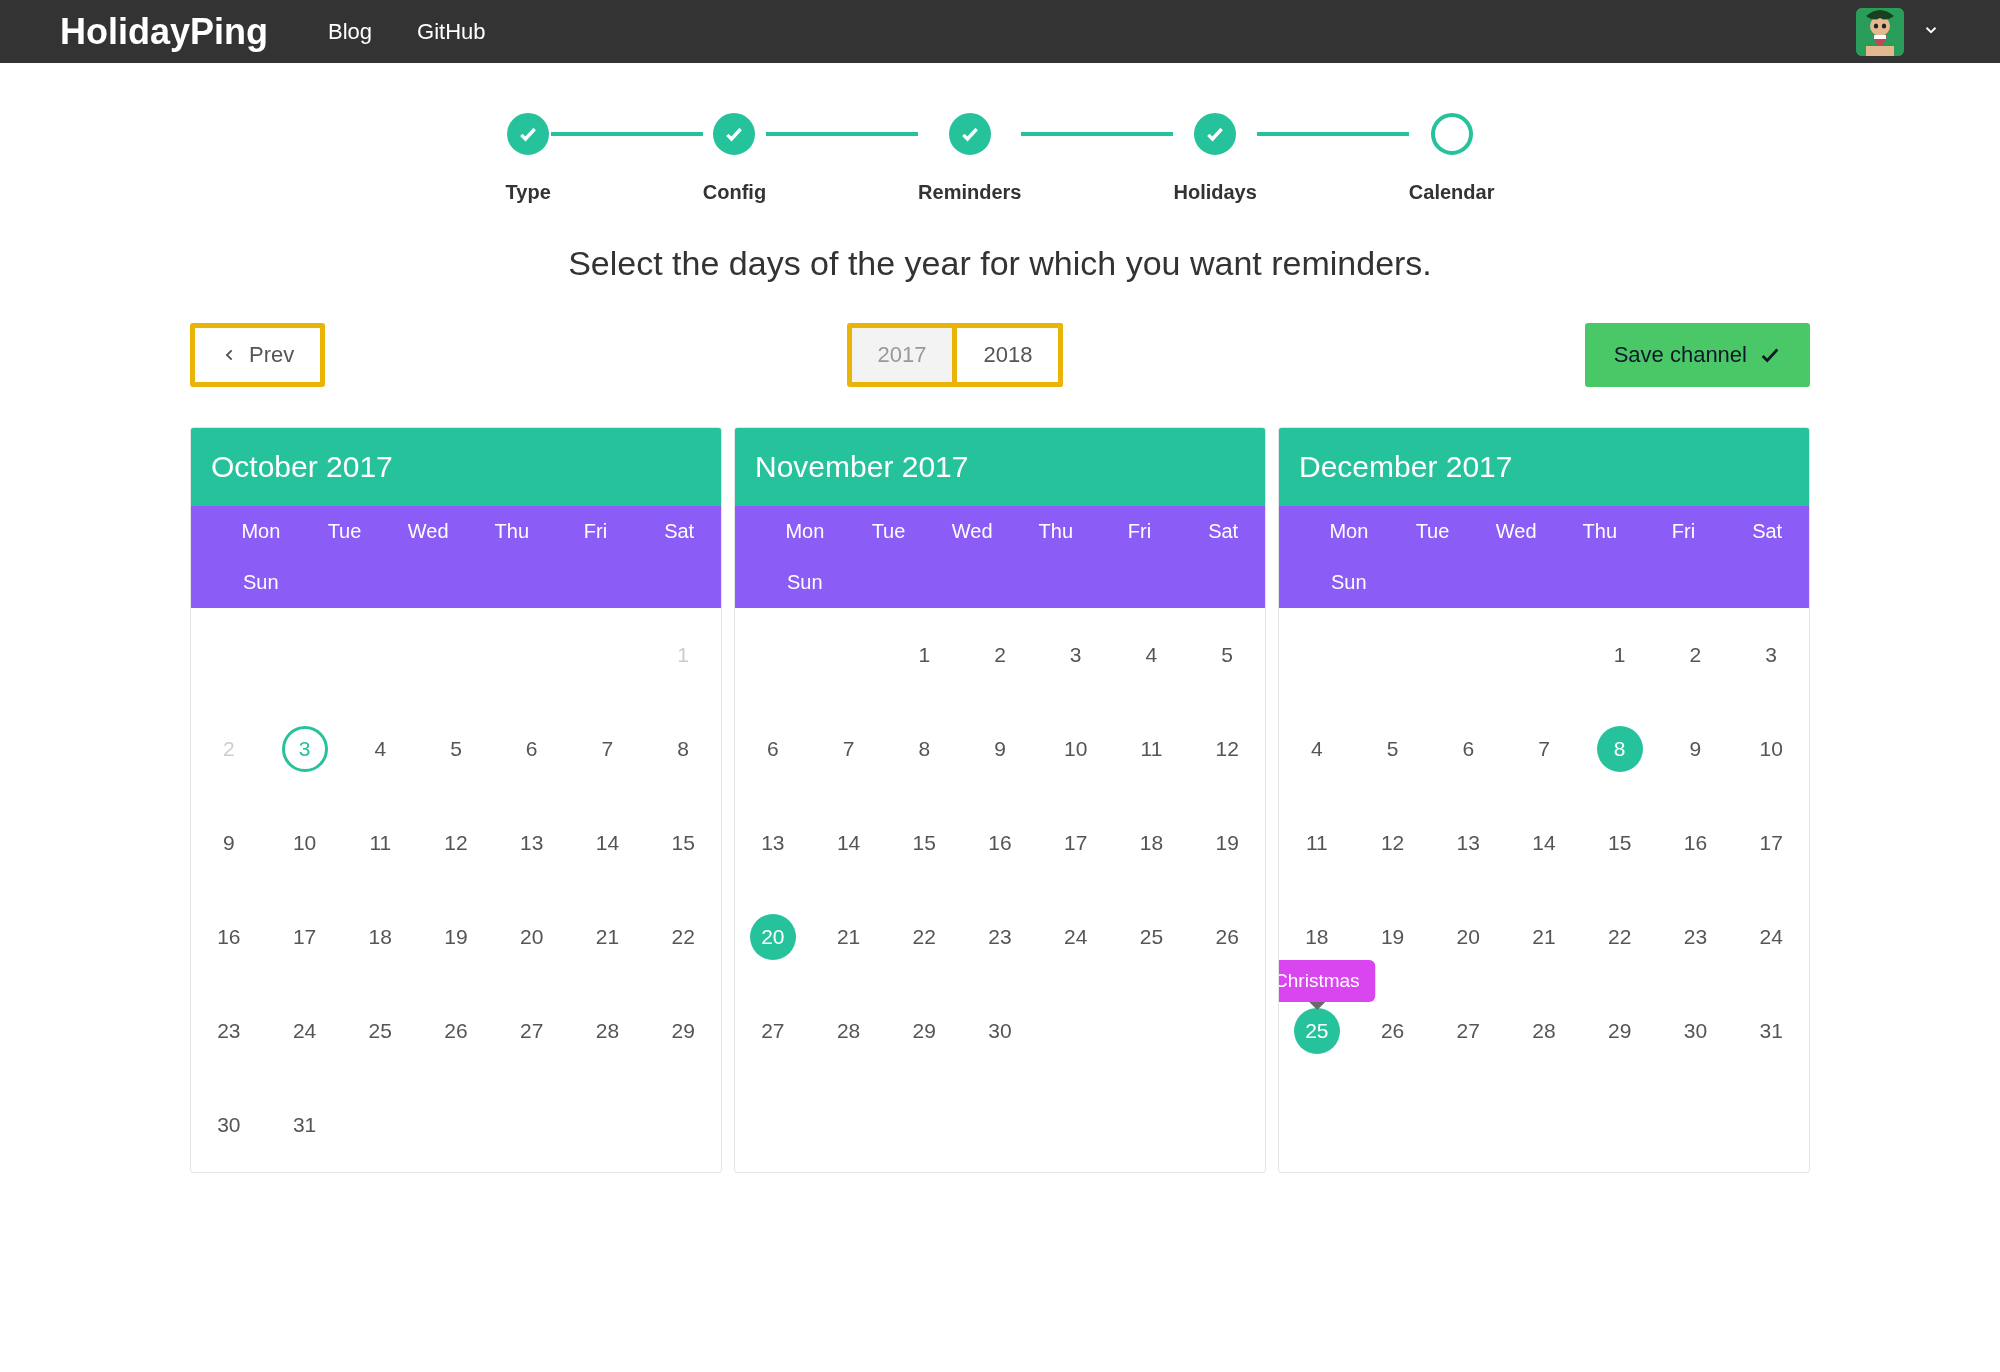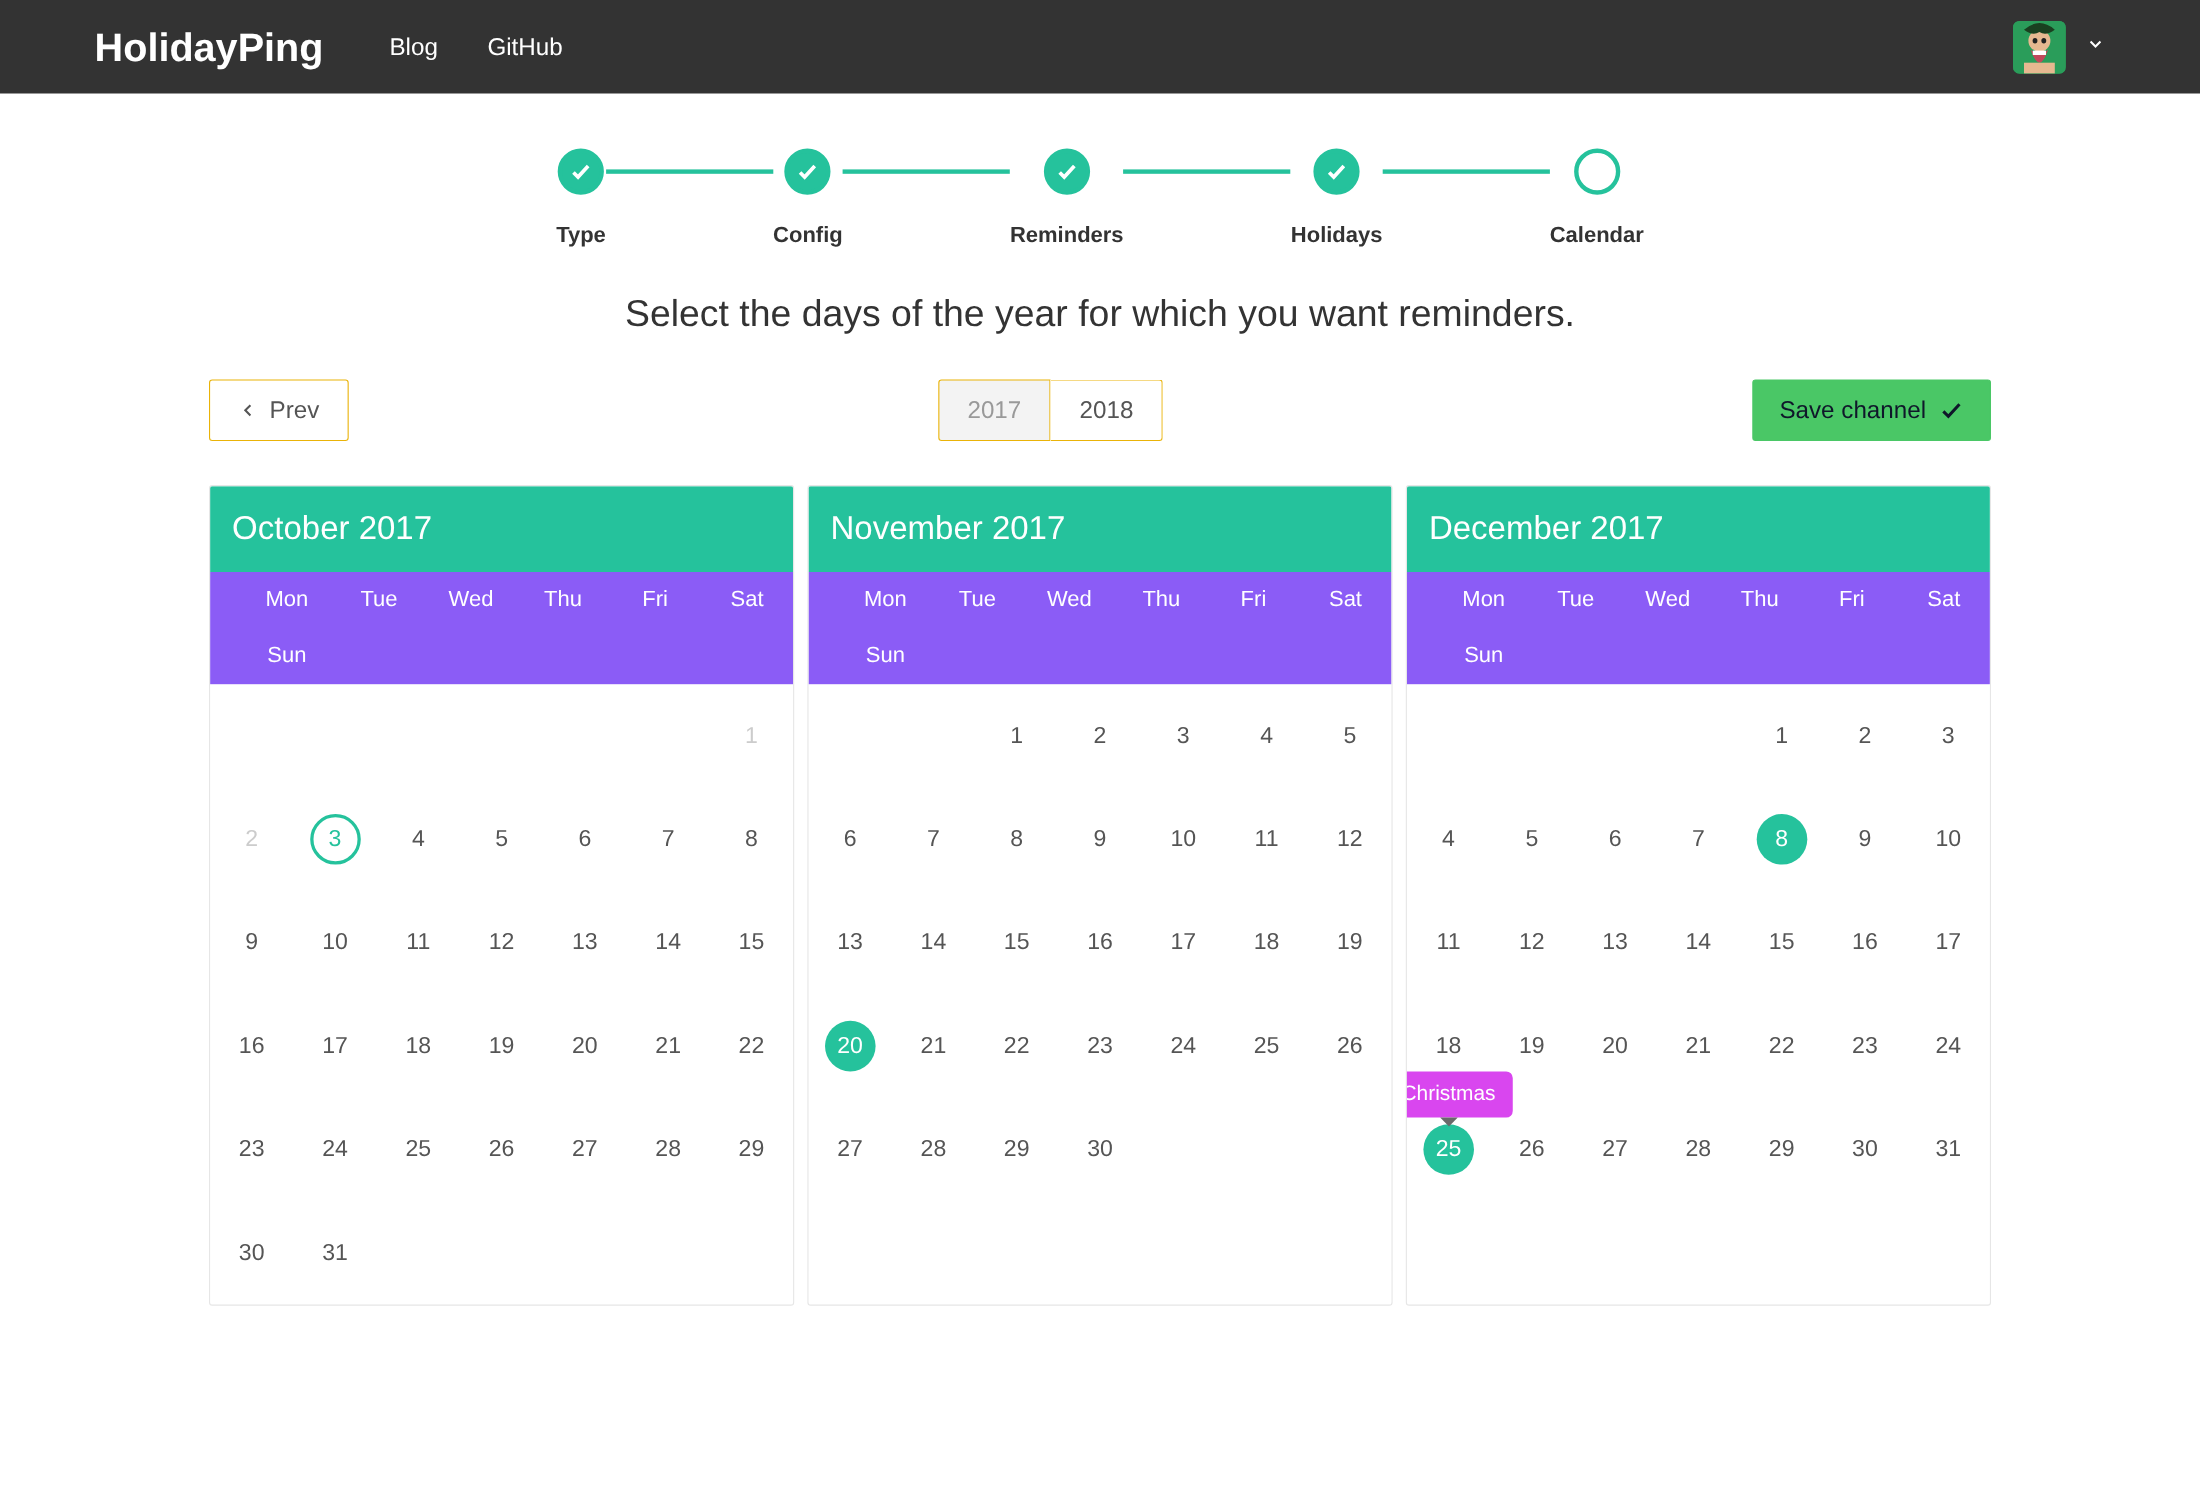--- a/index.html
+++ b/index.html
@@ -1,17 +1,17 @@
 <!DOCTYPE html>
 <html><head>
 <meta charset="utf-8">
 <style>
 * { box-sizing: border-box; margin: 0; padding: 0; }
 body { font-family: -apple-system, BlinkMacSystemFont, "Segoe UI", Helvetica, Arial, sans-serif; background: #fff; color: #333; }
-.navbar { background: #333; color: #fff; display: flex; align-items: center; padding: 0 86px; height: 85px; }
+.navbar { background: #333; color: #fff; display: flex; align-items: center; padding: 0 60px; height: 63px; }
 .brand { font-size: 36px; font-weight: 700; margin-right: 60px; }
 .nav-link { color: #fff; font-size: 22px; margin-right: 45px; text-decoration: none; cursor: pointer; }
 .nav-right { margin-left: auto; display: flex; align-items: center; gap: 18px; }
 .avatar { width: 48px; height: 48px; border-radius: 6px; background: #2a9d5a; display: inline-flex; align-items: center; justify-content: center; overflow: hidden; }
 .chevron-down { width: 18px; height: 18px; color: #fff; }
 
 .container { max-width: 1740px; margin: 0 auto; padding: 30px 60px; }
 .breadcrumb { display: flex; align-items: center; gap: 22px; font-size: 26px; color: #333; padding: 8px 0 30px; }
 .breadcrumb-link { color: #9b9b9b; cursor: pointer; }
 .breadcrumb-sep { color: #9b9b9b; }
@@ -20,21 +20,21 @@
 .step { display: flex; flex-direction: column; align-items: center; position: relative; }
 .step-circle { width: 42px; height: 42px; border-radius: 50%; display: flex; align-items: center; justify-content: center; background: #25c29c; color: #fff; border: 4px solid #25c29c; }
 .step-circle.empty { background: #fff; }
 .step-line { width: 152px; height: 4px; background: #25c29c; margin-top: 19px; }
 .step-label { margin-top: 26px; font-size: 20px; font-weight: 600; color: #333; }
 .check-svg { width: 20px; height: 20px; }
 
 .subtitle { text-align: center; font-size: 34px; color: #333; margin: 15px 0 40px; }
 
 .toolbar { display: flex; align-items: center; justify-content: space-between; margin-bottom: 40px; }
-.btn { border: 1px solid #eab308; background: #fff; padding: 14px 26px; font-size: 22px; border-radius: 3px; cursor: pointer; display: inline-flex; align-items: center; gap: 12px; color: #555; }
+.btn { border: 5px solid #eab308; background: #fff; padding: 14px 26px; font-size: 22px; border-radius: 3px; cursor: pointer; display: inline-flex; align-items: center; gap: 12px; color: #555; }
 .btn-group { display: inline-flex; }
 .btn-group .btn { border-radius: 0; }
 .btn-group .btn:first-child { border-top-left-radius: 3px; border-bottom-left-radius: 3px; }
 .btn-group .btn:last-child { border-top-right-radius: 3px; border-bottom-right-radius: 3px; border-left: none; }
 .btn.active { background: #f3f3f3; color: #999; }
 .btn-primary { background: #4ac766; color: #0f172a; border-color: #4ac766; padding: 14px 24px; }
 .chev-svg { width: 16px; height: 16px; }
 
 .months { display: flex; gap: 12px; }
 .month { flex: 1; border: 1px solid #e6e6e6; border-radius: 3px; overflow: hidden; }

